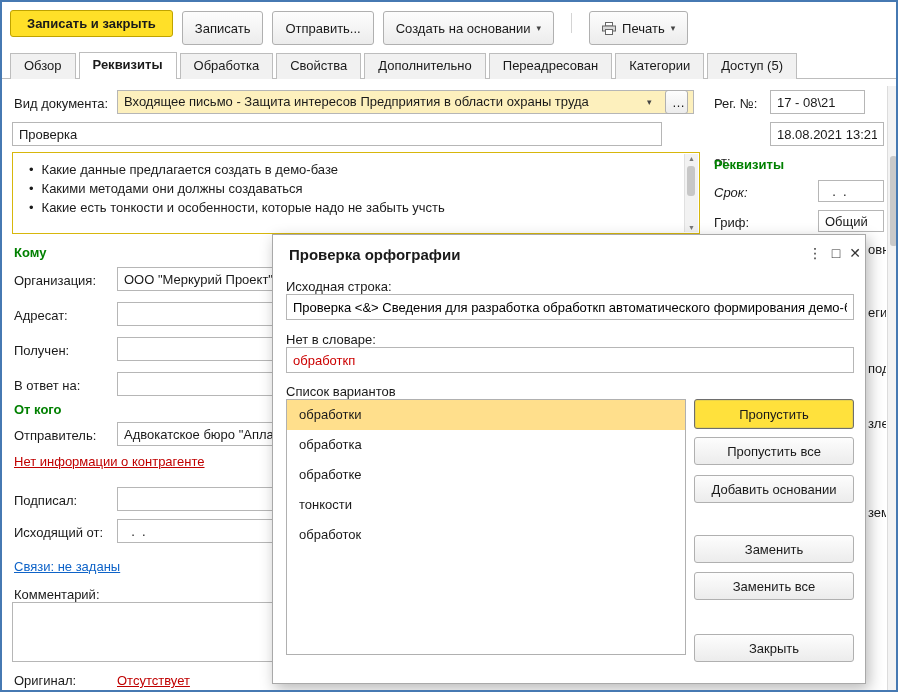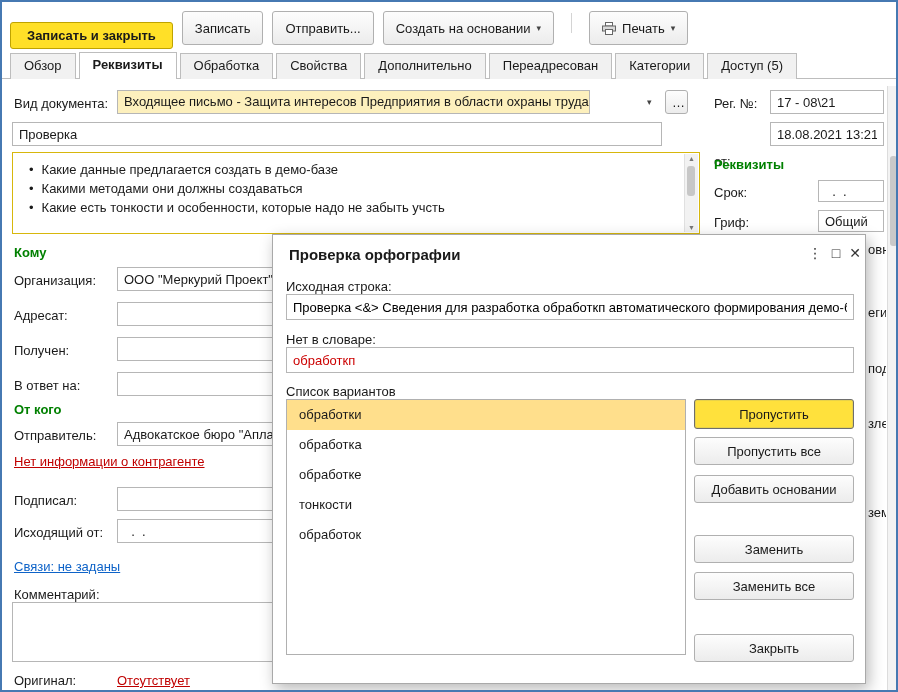--- a/index.html
+++ b/index.html
@@ -3,21 +3,21 @@
 <meta charset="utf-8">
 <style>
   html,body{margin:0;padding:0;background:#e8e8e8;}
   .window{position:relative;width:898px;height:692px;box-sizing:border-box;background:#fff;
     border:2px solid #4679b2;overflow:hidden;font-family:"Liberation Sans",sans-serif;color:#1a1a1a;}
   
   .tb{position:absolute;left:8px;top:8px;display:flex;align-items:flex-start;gap:9px;z-index:2;}
   .btn{box-sizing:border-box;background:linear-gradient(#fdfdfd,#ececec);border:1px solid #b0b0b0;
     border-radius:3px;font-size:13px;font-family:inherit;cursor:pointer;color:#1a1a1a;}
   .tb .btn{height:25px;padding:16px 12px;margin-top:1px;display:inline-flex;align-items:center;gap:6px;}
-  .tb .btn-primary{height:27px;margin-top:12px;background:#ffe028;border:1px solid #bfa300;font-weight:bold;padding:0 16px;}
+  .tb .btn-primary{height:27px;margin-top:0;background:#ffe028;border:1px solid #bfa300;font-weight:bold;padding:0 16px;}
   .tb-sep{width:1px;height:20px;background:#d4d4d4;margin:3px 8px 0;}
   .caret{font-size:9px;color:#444;}
   
   .tabs{position:absolute;left:8px;top:50px;display:flex;gap:3px;align-items:center;z-index:2;}
   .tab{box-sizing:border-box;height:26px;line-height:24px;padding:0 13px;border:1px solid #bdbdbd;border-bottom:none;
     background:#f1f1f1;font-size:13px;cursor:pointer;white-space:nowrap;}
   .tab.active{height:27px;background:#fff;font-weight:bold;}
   .tabline{position:absolute;left:0;top:76px;width:898px;height:1px;background:#bdbdbd;z-index:1;}
   
   .lbl{position:absolute;font-size:13px;white-space:nowrap;}
@@ -95,45 +95,45 @@
     <div class="tab active">Реквизиты</div>
     <div class="tab">Обработка</div>
     <div class="tab">Свойства</div>
     <div class="tab">Дополнительно</div>
     <div class="tab">Переадресован</div>
     <div class="tab">Категории</div>
     <div class="tab">Доступ (5)</div>
   </div>
 
   <span class="lbl" style="left:12px;top:94px;">Вид документа:</span>
-  <div class="fld fld-yellow" style="left:115px;top:88px;width:473px;">
+  <div class="fld fld-yellow" style="left:115px;top:88px;width:577px;">
     <span>Входящее письмо - Защита интересов Предприятия в области охраны труда</span>
   </div>
   <span class="fld-caret" style="left:645px;top:95px;">▾</span>
   <button class="btn sm-btn" style="left:663px;top:88px;width:23px;">…</button>
   <span class="lbl" style="left:712px;top:94px;">Рег. №:</span>
-  <input class="fld" style="left: 768px; top: 88px; width: 114px;" readonly="" value="17 - 08\21">
+  <input class="fld" style="left: 768px; top: 88px; width: 95px;" readonly="" value="17 - 08\21">
 
   <input class="fld" style="left: 10px; top: 120px; width: 650px;" value="Проверка">
   <span class="lbl" style="left:712px;top:128px;margin-top:24px;">от:</span>
   <input class="fld" style="left: 768px; top: 120px; width: 114px;" readonly="" value="18.08.2021 13:21:">
 
   <div class="content-box">
     <div class="content-line"><span class="bullet">•</span><span>Какие данные предлагается создать в демо-базе</span></div>
     <div class="content-line"><span class="bullet">•</span><span>Какими методами они должны создаваться</span></div>
     <div class="content-line"><span class="bullet">•</span><span>Какие есть тонкости и особенности, которые надо не забыть учсть</span></div>
     <div class="inner-scroll">
       <span class="arr" style="top:1px;">▲</span>
       <div class="thumb" style="top:12px;height:30px;"></div>
       <span class="arr" style="bottom:1px;">▼</span>
     </div>
   </div>
 
   <span class="hdr" style="left:712px;top:155px;">Реквизиты</span>
-  <span class="lbl" style="left:712px;top:183px;">Срок:</span>
+  <span class="lbl" style="left:712px;top:183px;font-style:italic;">Срок:</span>
   <input class="fld" style="left: 816px; top: 178px; width: 66px; height: 22px; line-height: 20px;" readonly="" value="  .  .">
   <span class="lbl" style="left:712px;top:213px;">Гриф:</span>
   <input class="fld" style="left: 816px; top: 208px; width: 66px; height: 22px; line-height: 20px;" readonly="" value="Общий">
 
   <span class="hdr" style="left:12px;top:243px;">Кому</span>
   <span class="lbl" style="left:12px;top:271px;">Организация:</span>
   <input class="fld" style="left: 115px; top: 265px; width: 545px;" readonly="" value="ООО &quot;Меркурий Проект&quot;">
   <span class="lbl" style="left:12px;top:306px;">Адресат:</span>
   <input class="fld" style="left: 115px; top: 300px; width: 545px;">
   <span class="lbl" style="left:12px;top:341px;">Получен:</span>

